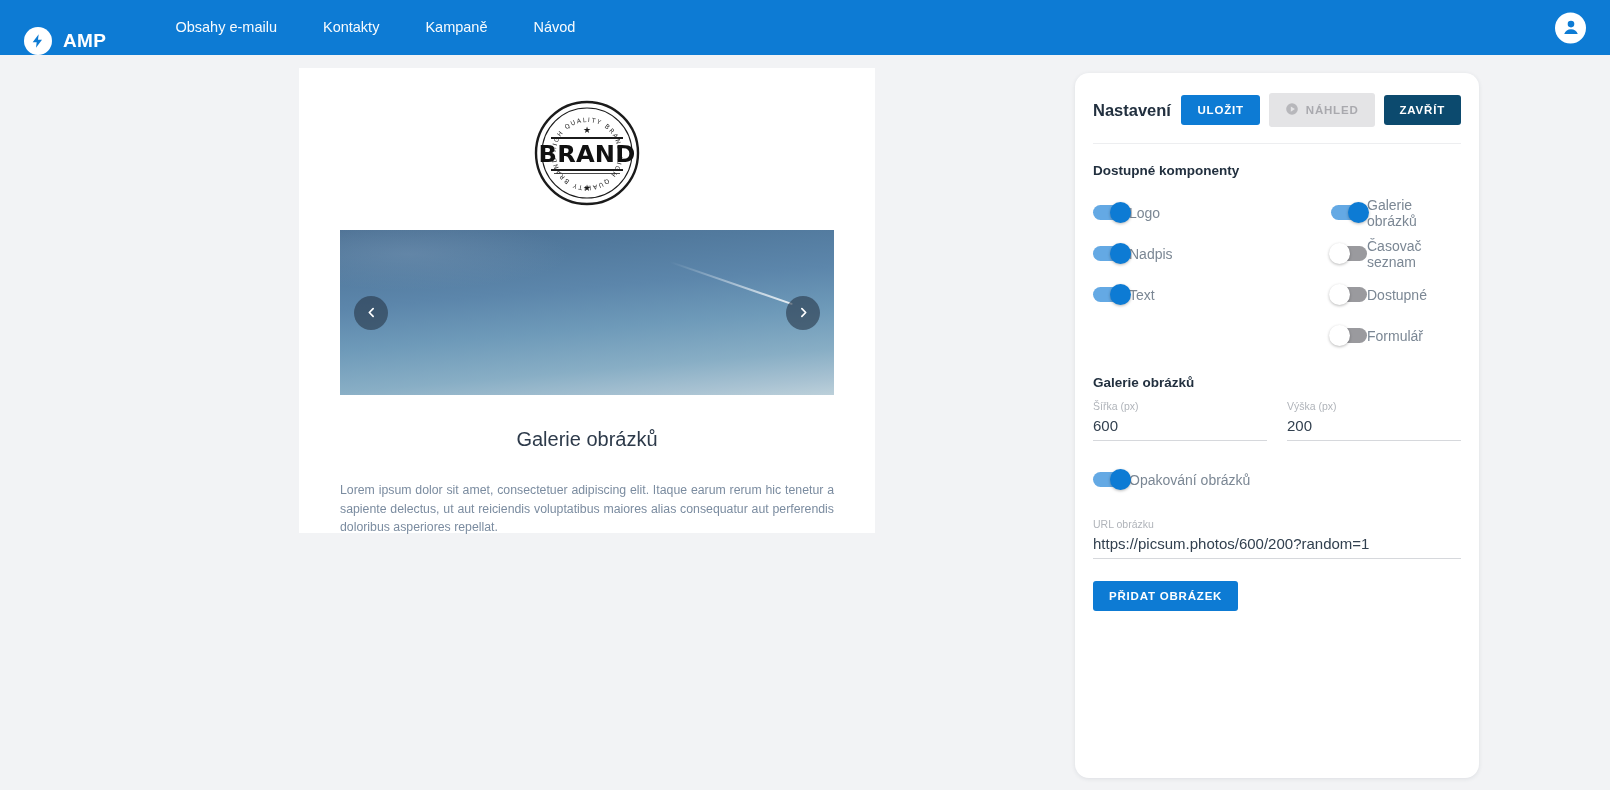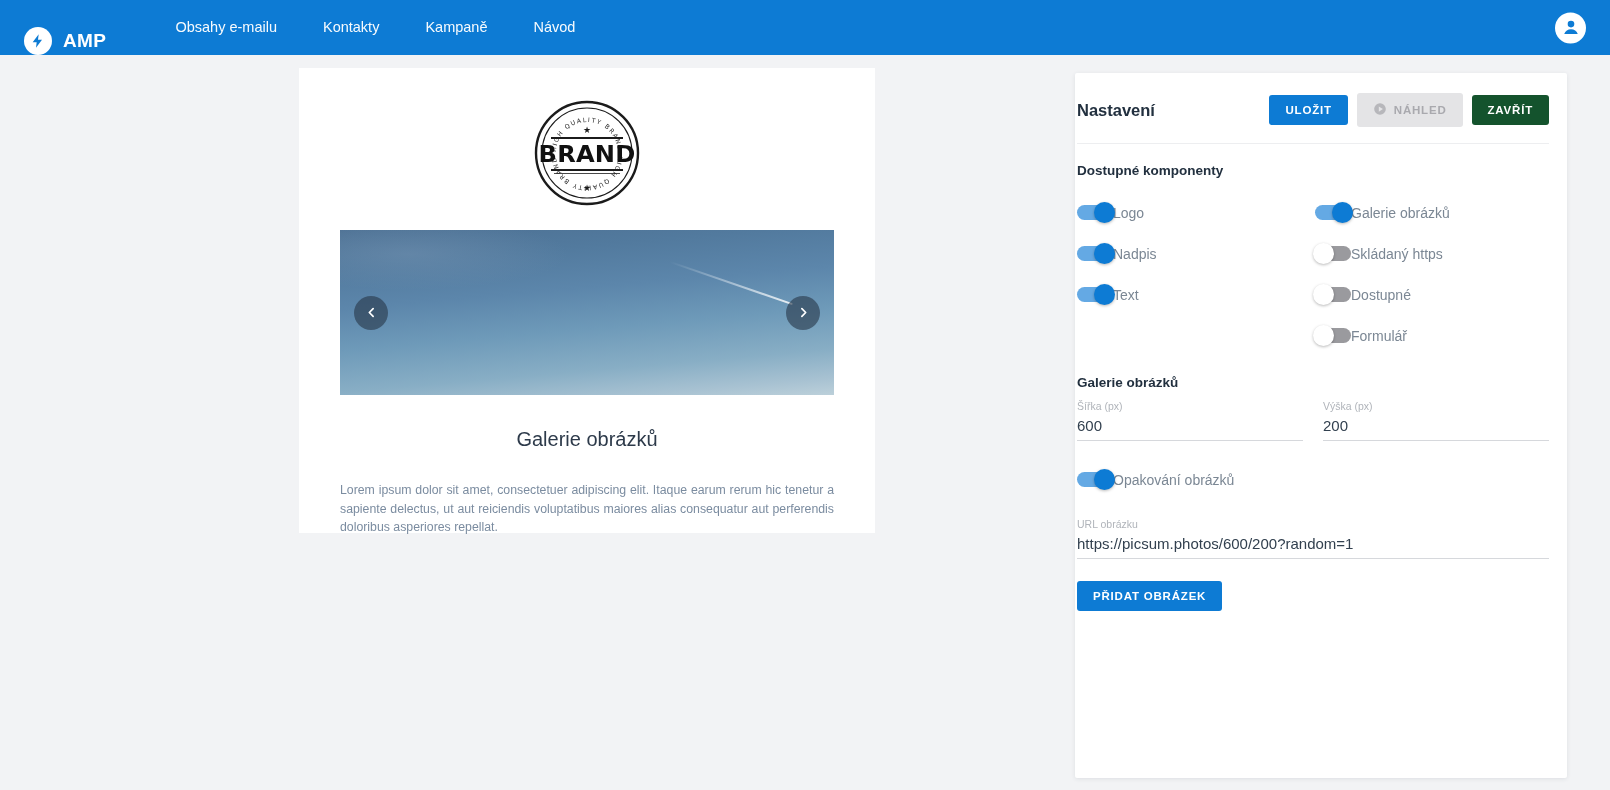--- a/index.html
+++ b/index.html
@@ -146,26 +146,26 @@
     line-height: 18.5px;
     color: #7b8ca0;
     text-align: justify;
   }
 
   
   #settings-panel {
     position: absolute;
     left: 1075px;
     top: 18px;
-    width: 492px;
+    width: 404px;
     height: 705px;
     background: #ffffff;
-    border-radius: 2px;
+    border-radius: 14px;
     box-shadow: 0 1px 4px rgba(40,50,70,0.10);
-    padding: 20px 18px 0 2px;
+    padding: 20px 18px 0 18px;
   }
   #panel-header {
     display: flex;
     align-items: center;
     justify-content: space-between;
     padding-bottom: 16px;
     border-bottom: 1px solid #edeef0;
   }
   #panel-title {
     font-size: 16.5px;
@@ -182,21 +182,21 @@
     letter-spacing: 0.8px;
     padding: 9px 16px;
     cursor: pointer;
     white-space: nowrap;
   }
   .btn-primary { background: #0d7bd4; color: #ffffff; }
   .btn-disabled {
     background: #e4e4e6; color: #a9a9ae; cursor: default;
     display: flex; align-items: center; gap: 7px;
   }
-  .btn-dark { background: #14532d; color: #ffffff; }
+  .btn-dark { background: #0c4a6e; color: #ffffff; }
 
   .section-title {
     font-size: 13.5px;
     font-weight: bold;
     color: #22303f;
     margin: 19px 0 0 0;
   }
 
   #components-grid {
     display: grid;
@@ -372,21 +372,21 @@
       <div class="toggle-row">
         <span class="toggle on">
             <span class="knob"></span>
           </span>
         <span class="toggle-label">Nadpis</span>
       </div>
       <div class="toggle-row">
         <span class="toggle off">
             <span class="knob"></span>
           </span>
-        <span class="toggle-label">Skládaný https</span>
+        <span class="toggle-label">Časovač seznam</span>
       </div>
 
       <div class="toggle-row">
         <span class="toggle on">
             <span class="knob"></span>
           </span>
         <span class="toggle-label">Text</span>
       </div>
       <div class="toggle-row">
         <span class="toggle off">

